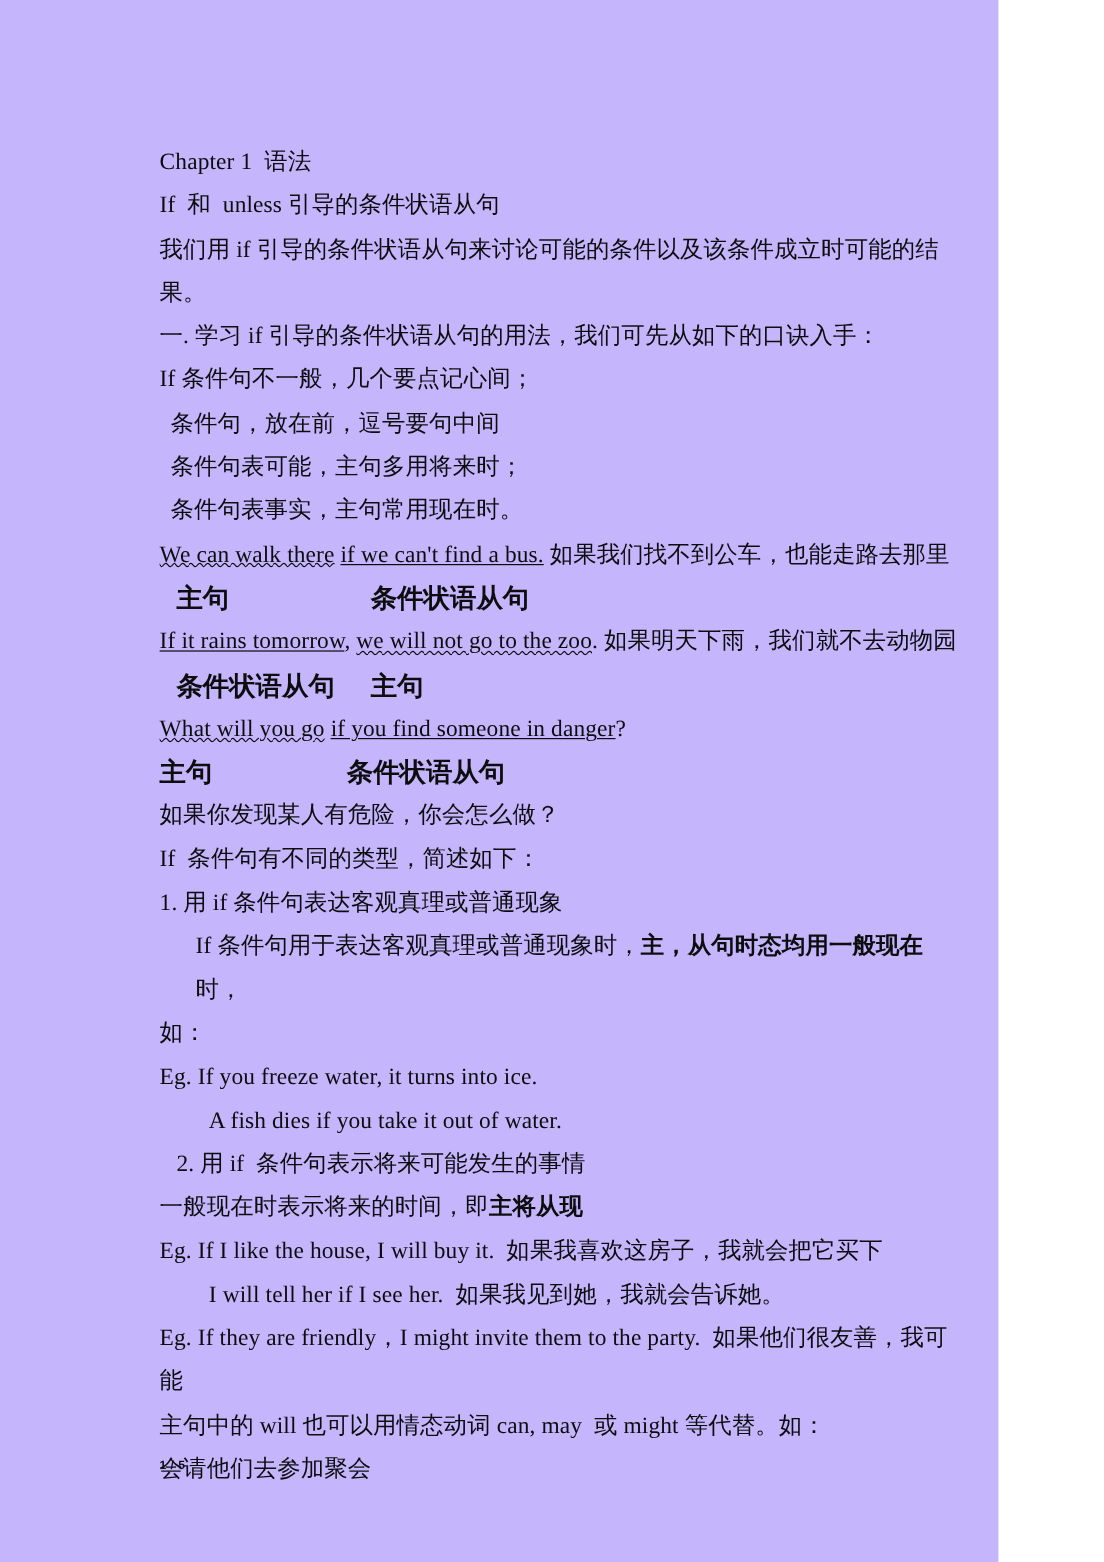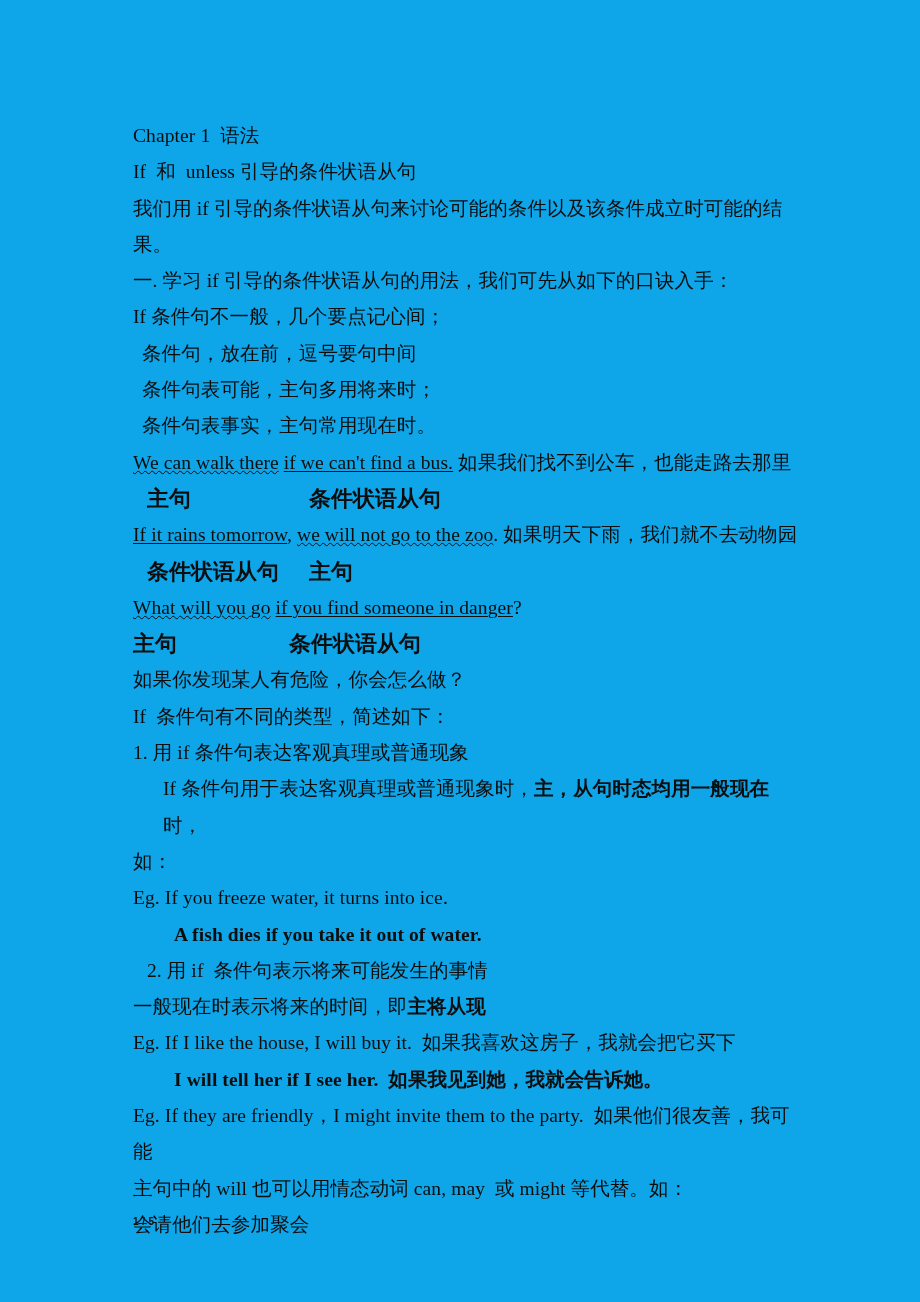--- a/index.html
+++ b/index.html
@@ -3,23 +3,23 @@
 <meta charset="utf-8">
 <style>
   html, body {
     margin: 0;
     padding: 0;
     background: #ffffff;
   }
 
   .page {
     position: relative;
-    width: 920px;
+    width: 832px;
     height: 1302px;
-    background: #0ea5e9;
+    background: #c4b5fd;
     overflow: hidden;
     font-family: "Liberation Serif", "DejaVu Serif", serif;
     color: #000000;
   }
 
   .body-area {
     position: absolute;
     left: 133px;
     top: 118px;
     width: 670px;
@@ -31,21 +31,21 @@
     line-height: 36.3px;
     white-space: pre-wrap;
     color: #0d0d0d;
     letter-spacing: 0.1px;
   }
 
   
   .ind-sm   { padding-left: 9px; }
   .ind-md   { padding-left: 14px; }
   .ind-lg   { padding-left: 30px; }
-  .ind-xl   { padding-left: 41px; font-weight: bold; }
+  .ind-xl   { padding-left: 41px; }
 
   .bold { font-weight: bold; }
 
   
   .u-straight {
     text-decoration: underline;
     text-decoration-thickness: 1px;
     text-underline-offset: 2px;
   }
 

